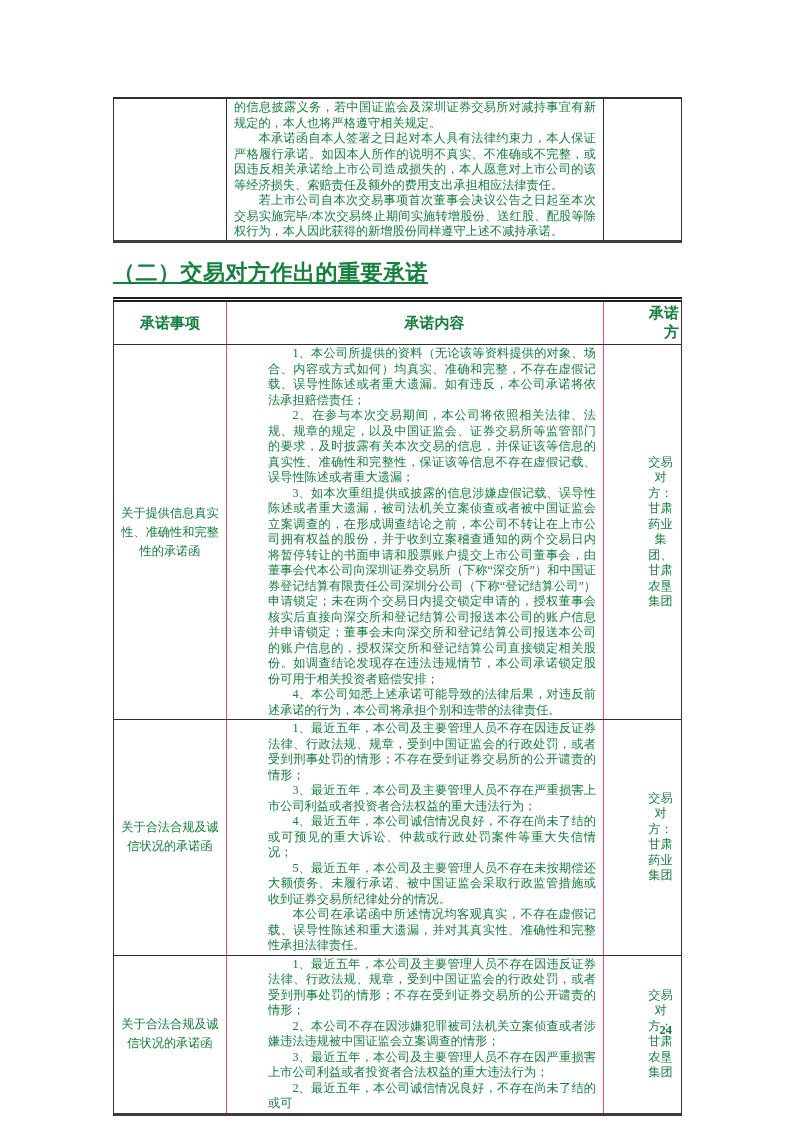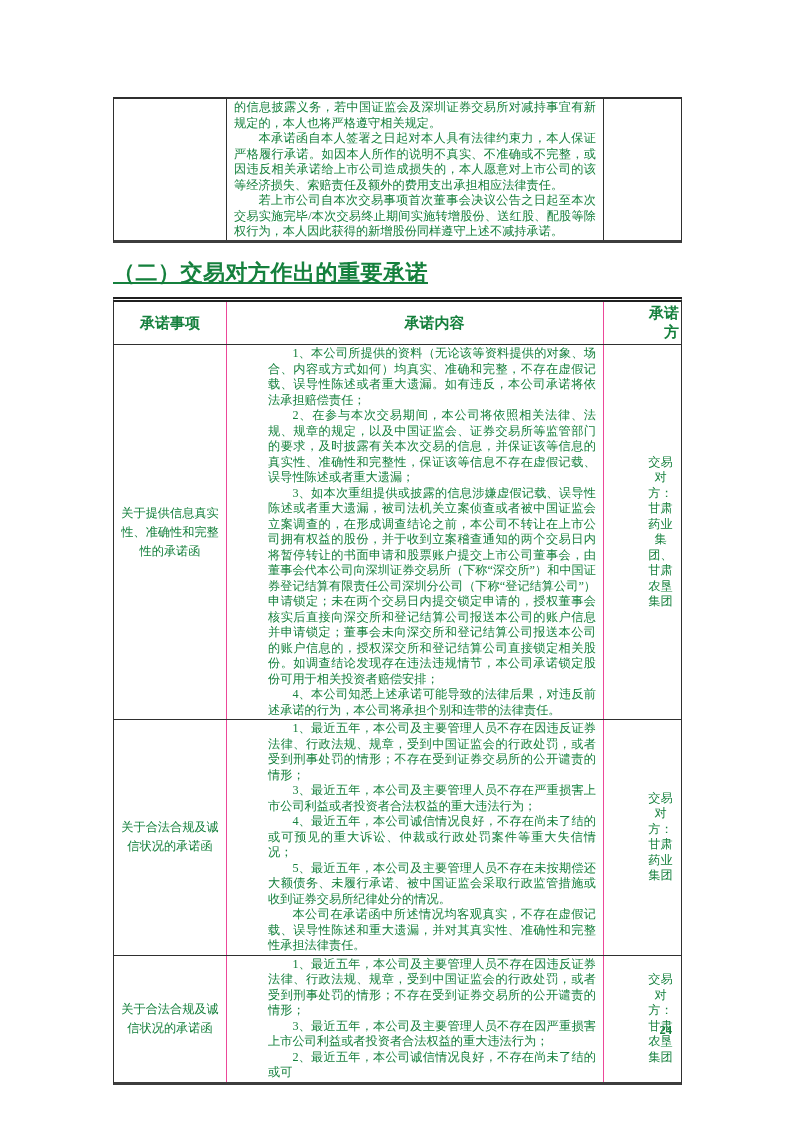--- a/index.html
+++ b/index.html
@@ -159,20 +159,21 @@
         <p>5、最近五年，本公司及主要管理人员不存在未按期偿还大额债务、未履行承诺、被中国证监会采取行政监管措施或收到证券交易所纪律处分的情况。</p>
         <p>本公司在承诺函中所述情况均客观真实，不存在虚假记载、误导性陈述和重大遗漏，并对其真实性、准确性和完整性承担法律责任。</p>
       </div>
       <div class="tc tc-party">交易对方：甘肃药业集团</div>
     </div>
 
     <div class="trow row-3">
       <div class="tc tc-item">关于合法合规及诚信状况的承诺函</div>
       <div class="tc tc-content bodytext">
         <p>1、最近五年，本公司及主要管理人员不存在因违反证券法律、行政法规、规章，受到中国证监会的行政处罚，或者受到刑事处罚的情形；不存在受到证券交易所的公开谴责的情形；</p>
+        <p>2、本公司不存在因涉嫌犯罪被司法机关立案侦查或者涉嫌违法违规被中国证监会立案调查的情形；</p>
         <p>3、最近五年，本公司及主要管理人员不存在因严重损害上市公司利益或者投资者合法权益的重大违法行为；</p>
         <p>2、最近五年，本公司诚信情况良好，不存在尚未了结的或可</p>
       </div>
       <div class="tc tc-party">交易对方：甘肃农垦集团</div>
     </div>
 
   </div>
 
   <div class="page-number">24</div>
 

